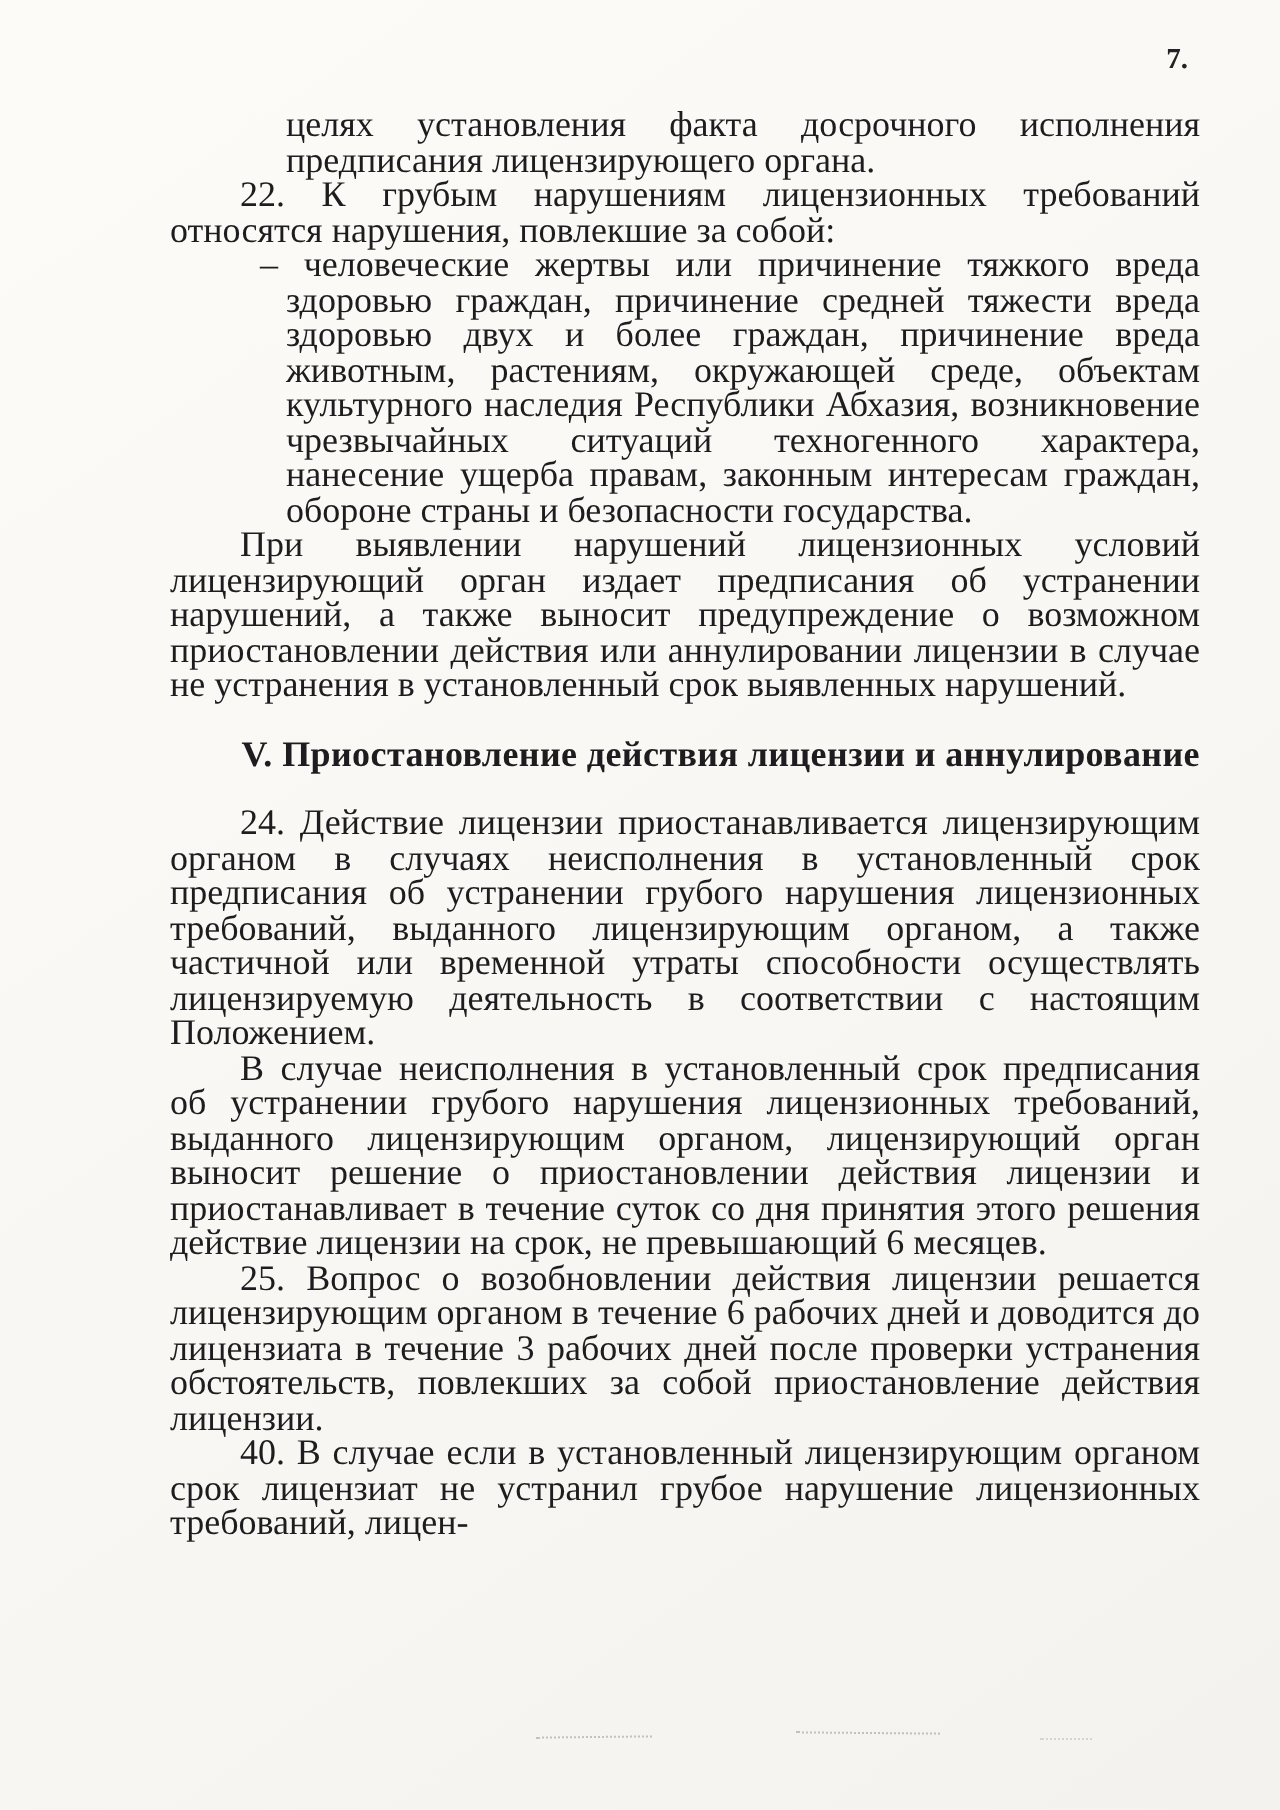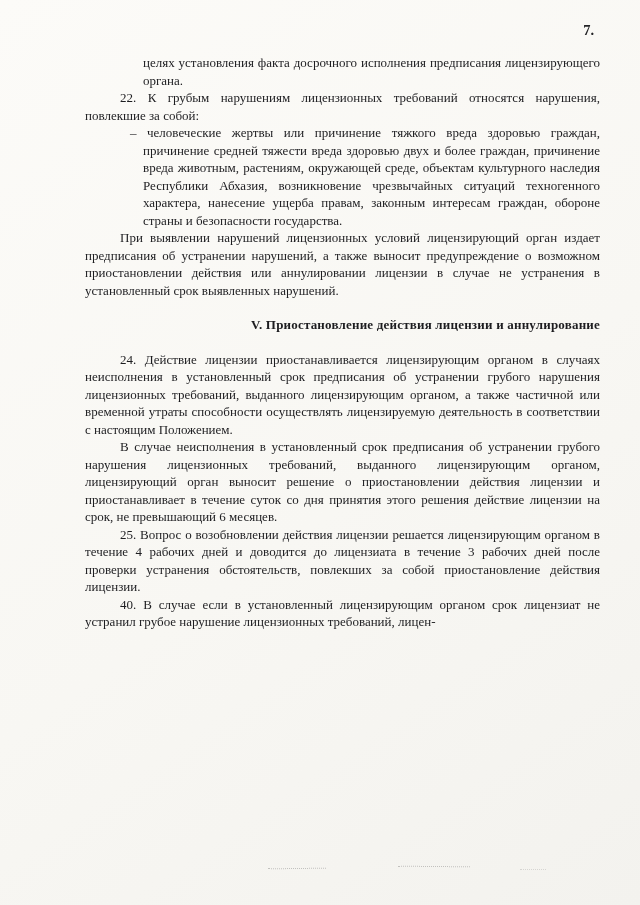--- a/index.html
+++ b/index.html
@@ -23,21 +23,21 @@
     right: 46px;
     font-size: 14.5px;
     font-weight: bold;
     color: #232326;
   }
   .content {
     position: absolute;
     top: 54px;
     left: 85px;
     width: 515px;
-    font-size: 13px;
+    font-size: 18px;
     line-height: 17.5px;
     text-align: justify;
     color: #1d1d20;
   }
   .content p {
     margin: 0;
     padding: 0;
   }
   p.body {
     text-indent: 35px;
@@ -73,20 +73,20 @@
   <div class="page-number">7.</div>
 
   <div class="content">
       <p class="continuation">целях установления факта досрочного исполнения предписания лицензирующего органа.</p>
       <p class="body">22. К грубым нарушениям лицензионных требований относятся нарушения, повлекшие за собой:</p>
       <p class="dash">– человеческие жертвы или причинение тяжкого вреда здоровью граждан, причинение средней тяжести вреда здоровью двух и более граждан, причинение вреда животным, растениям, окружающей среде, объектам культурного наследия Республики Абхазия, возникновение чрезвычайных ситуаций техногенного характера, нанесение ущерба правам, законным интересам граждан, обороне страны и безопасности государства.</p>
       <p class="body">При выявлении нарушений лицензионных условий лицензирующий орган издает предписания об устранении нарушений, а также выносит предупреждение о возможном приостановлении действия или аннулировании лицензии в случае не устранения в установленный срок выявленных нарушений.</p>
       <p class="heading">V. Приостановление действия лицензии и аннулирование</p>
       <p class="body">24. Действие лицензии приостанавливается лицензирующим органом в случаях неисполнения в установленный срок предписания об устранении грубого нарушения лицензионных требований, выданного лицензирующим органом, а также частичной или временной утраты способности осуществлять лицензируемую деятельность в соответствии с настоящим Положением.</p>
       <p class="body">В случае неисполнения в установленный срок предписания об устранении грубого нарушения лицензионных требований, выданного лицензирующим органом, лицензирующий орган выносит решение о приостановлении действия лицензии и приостанавливает в течение суток со дня принятия этого решения действие лицензии на срок, не превышающий 6 месяцев.</p>
-      <p class="body">25. Вопрос о возобновлении действия лицензии решается лицензирующим органом в течение 4 рабочих дней и доводится до лицензиата в течение 3 рабочих дней после проверки устранения обстоятельств, повлекших за собой приостановление действия лицензии.</p>
+      <p class="body">25. Вопрос о возобновлении действия лицензии решается лицензирующим органом в течение 6 рабочих дней и доводится до лицензиата в течение 3 рабочих дней после проверки устранения обстоятельств, повлекших за собой приостановление действия лицензии.</p>
       <p class="body">40. В случае если в установленный лицензирующим органом срок лицензиат не устранил грубое нарушение лицензионных требований, лицен-</p>
     </div>
 
   <div class="scan-artifact artifact-1"></div>
   <div class="scan-artifact artifact-2"></div>
   <div class="scan-artifact artifact-3"></div>
 </div>
 
 </body></html>

